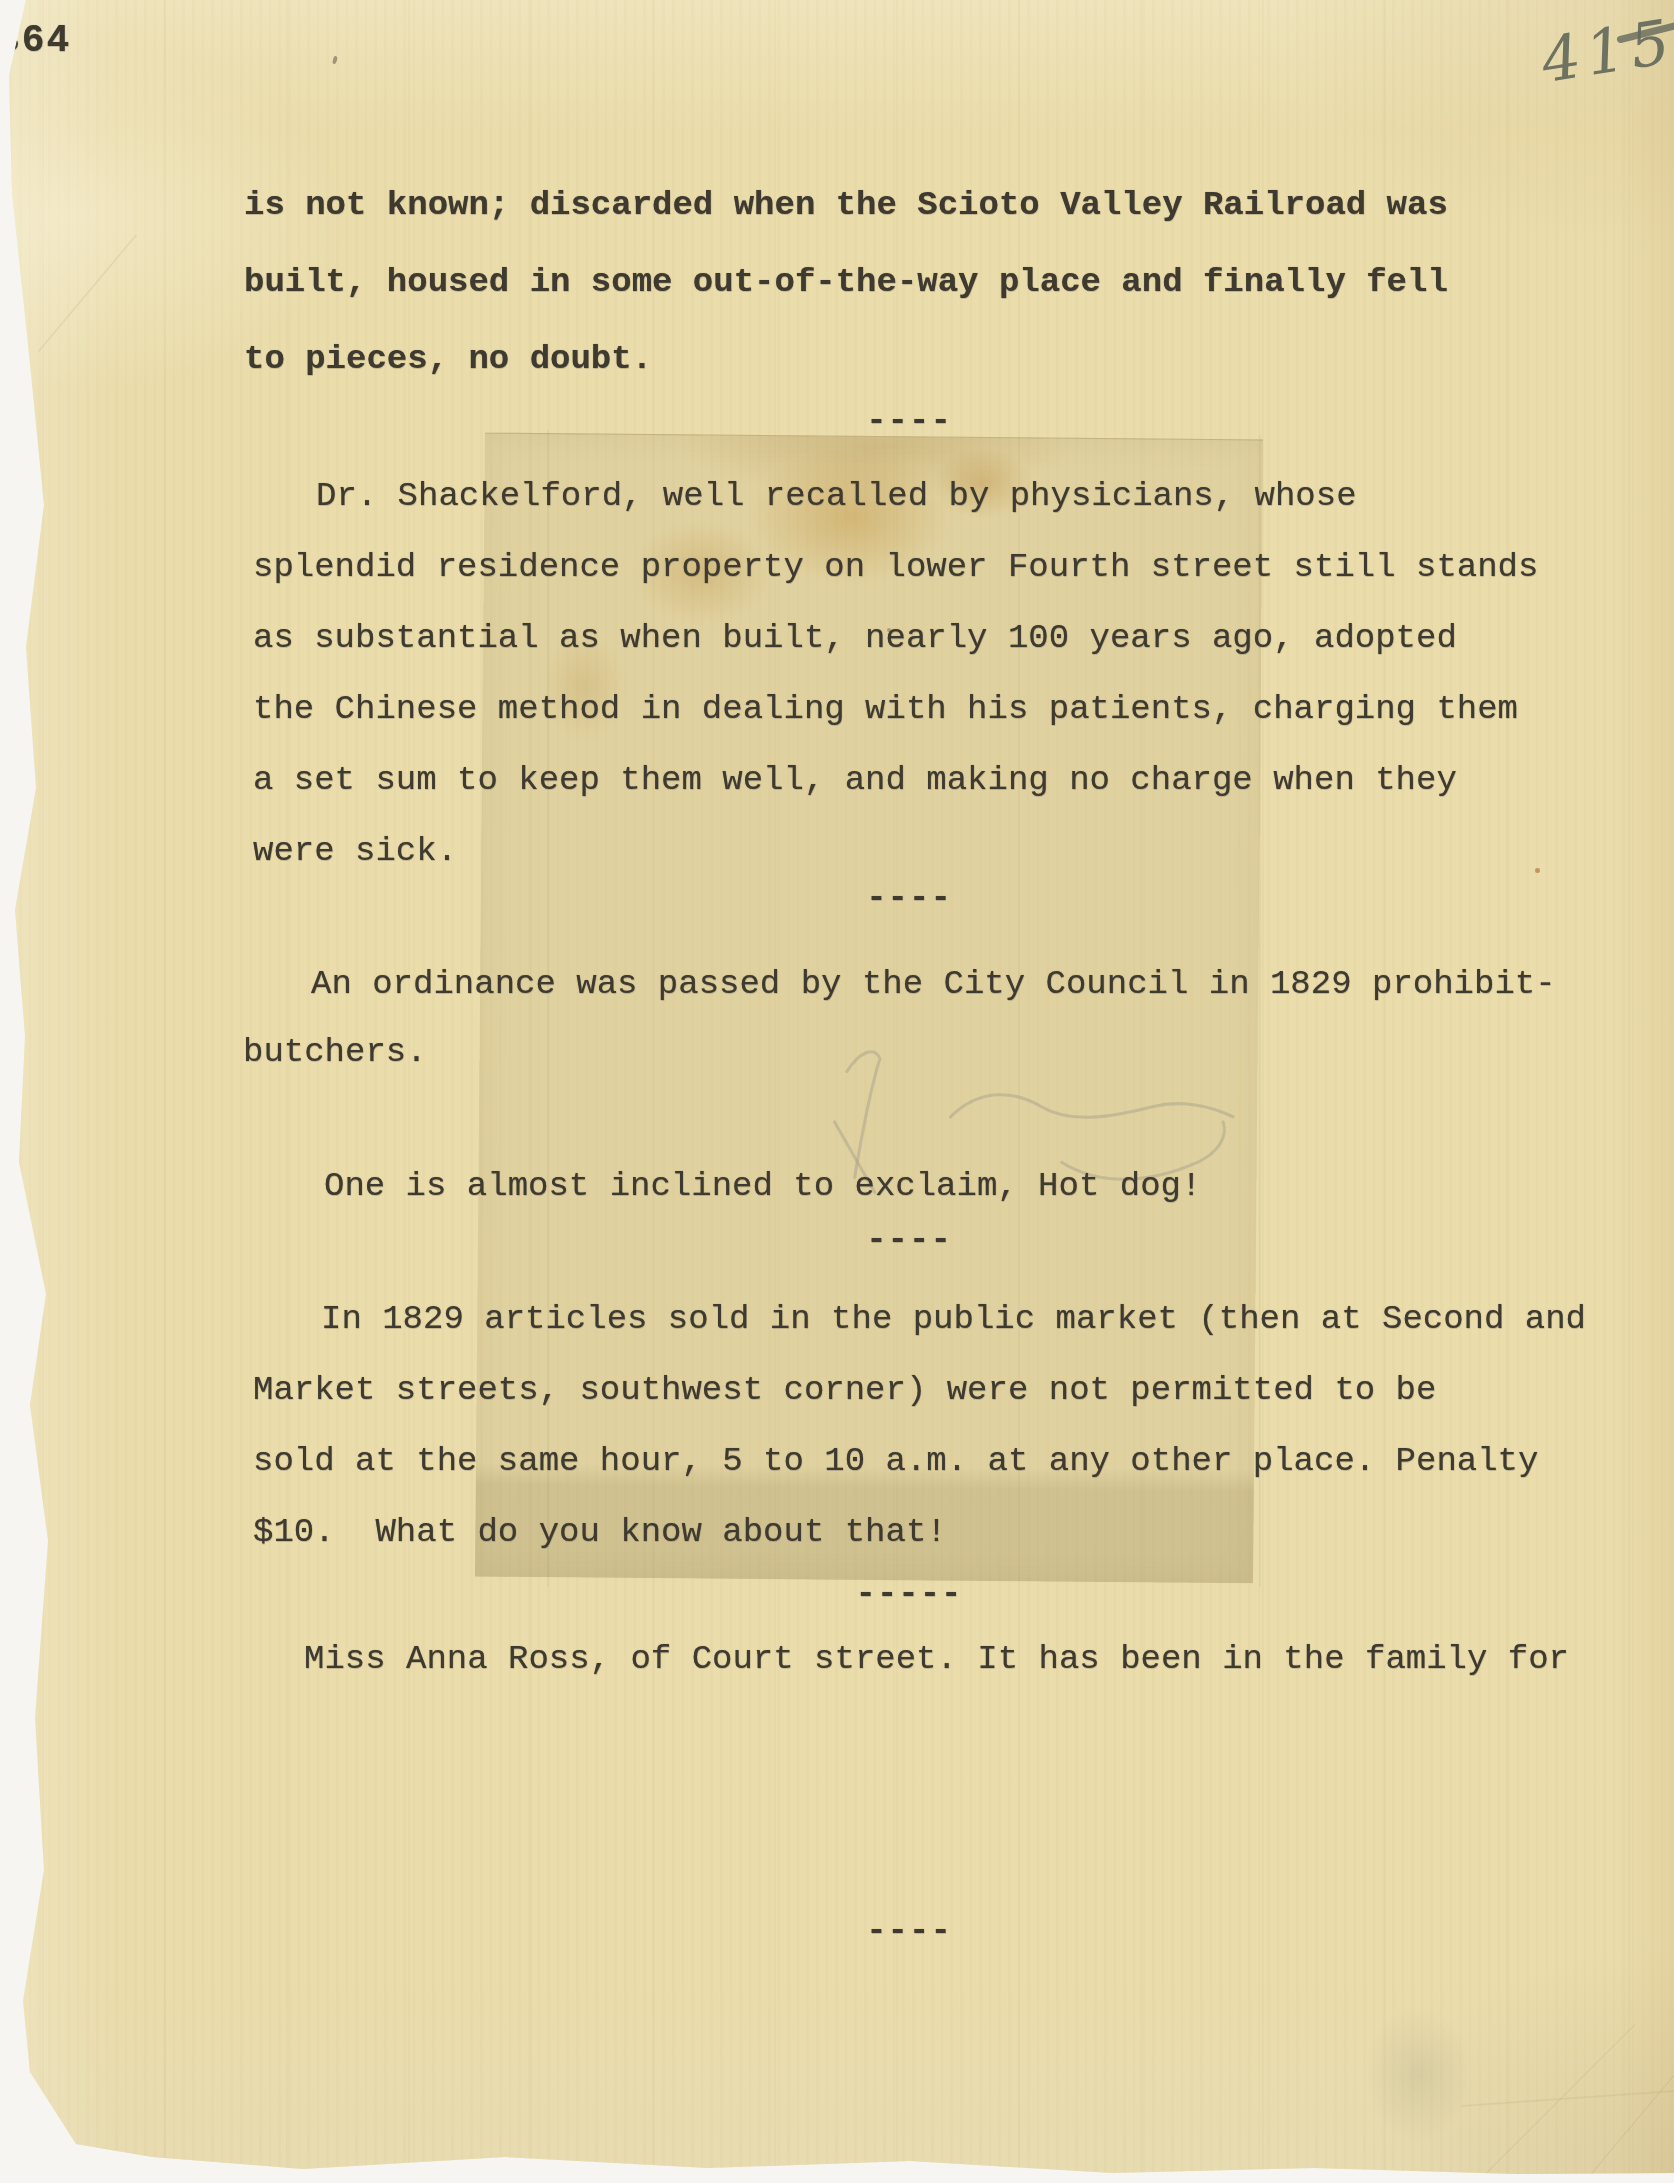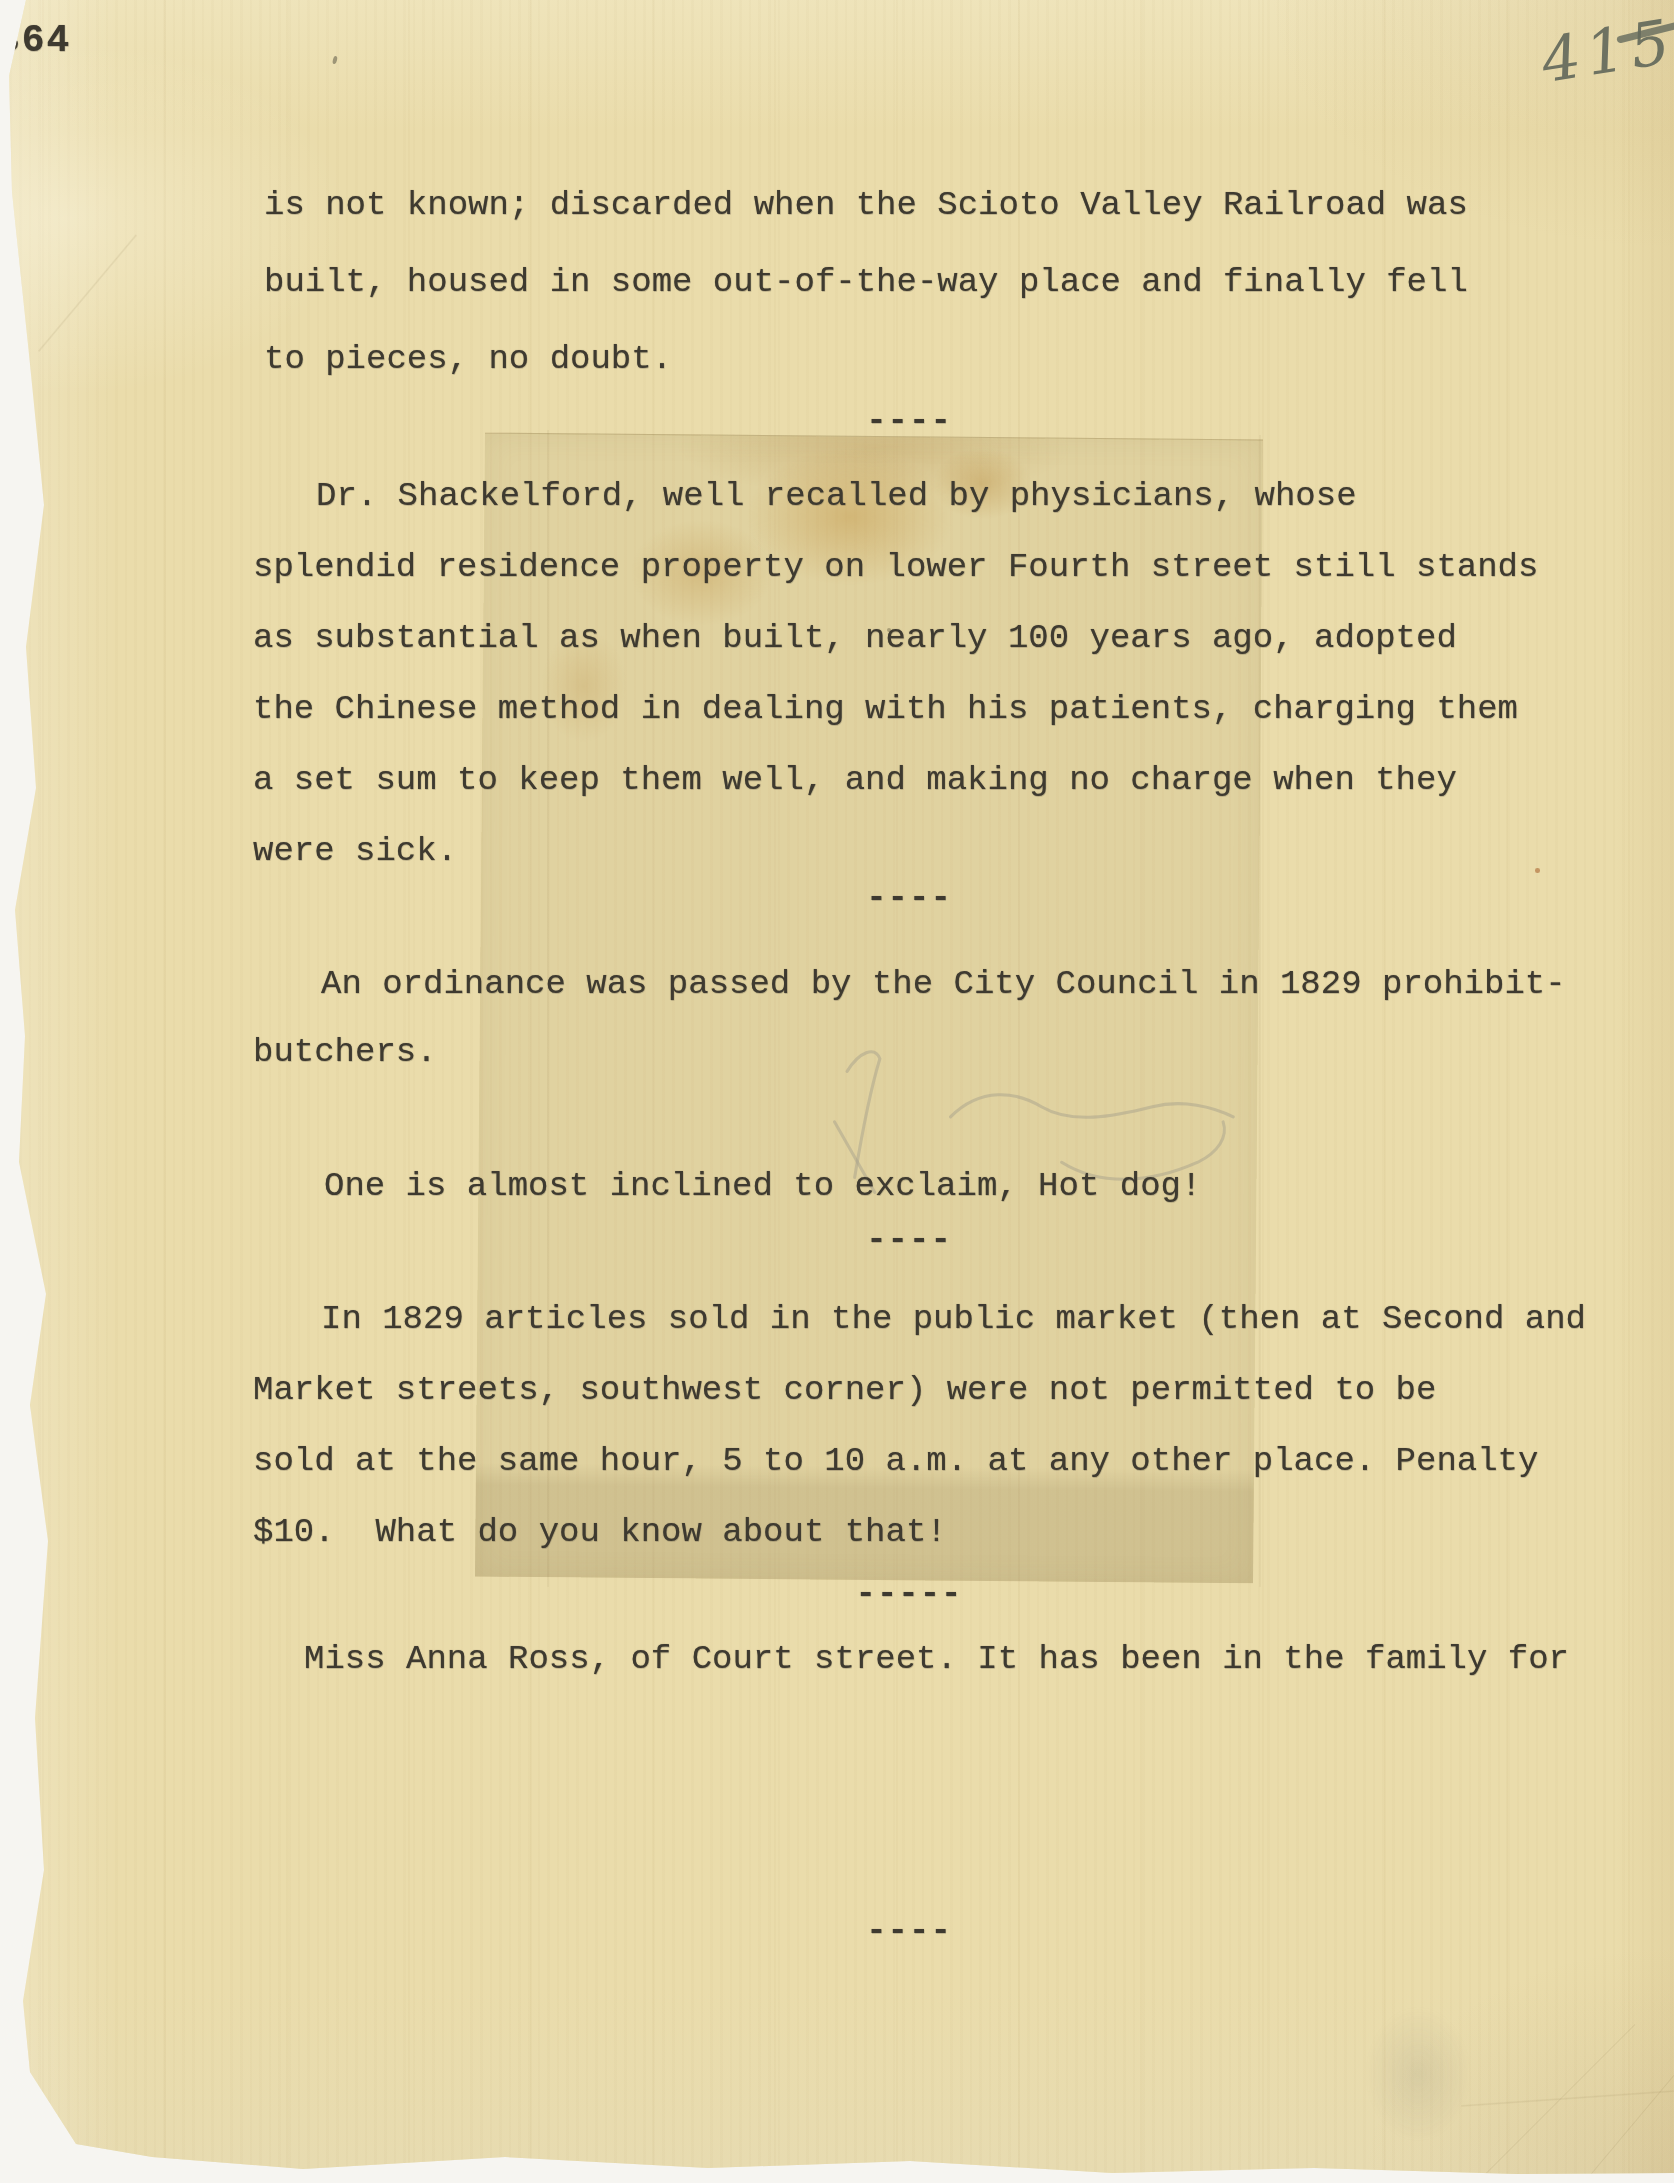--- a/index.html
+++ b/index.html
@@ -104,38 +104,38 @@
     <path d="M95 80 C 120 40, 150 30, 160 55 C 140 120, 125 200, 110 290"></path>
     <path d="M70 180 L 150 320"></path>
     <path d="M300 170 C 360 110, 430 120, 480 150 C 540 185, 620 170, 700 150 C 760 135, 820 150, 860 170"></path>
     <path d="M520 260 C 600 310, 700 300, 790 260 C 830 240, 850 210, 840 180"></path>
   </svg>
 
   <div class="pagenum">364</div>
   <div class="hwnum">415</div>
   <div class="hwflourish"></div>
 
-  <div class="para typed" style="left:264px;top:167px;--lh:77px;">
+  <div class="para typed" style="left:244px;top:167px;font-weight:bold;--lh:77px;">
       <div class="tline">is not known; discarded when the Scioto Valley Railroad was</div>
       <div class="tline">built, housed in some out-of-the-way place and finally fell</div>
       <div class="tline">to pieces, no doubt.</div>
     </div>
   <div class="sep" style="top:399px;">----</div>
 
   <div class="para typed" style="left:253px;top:461px;--lh:71px;--ind:63px;">
       <div class="tline">Dr. Shackelford, well recalled by physicians, whose</div>
       <div class="tline">splendid residence property on lower Fourth street still stands</div>
       <div class="tline">as substantial as when built, nearly 100 years ago, adopted</div>
       <div class="tline">the Chinese method in dealing with his patients, charging them</div>
       <div class="tline">a set sum to keep them well, and making no charge when they</div>
       <div class="tline">were sick.</div>
     </div>
   <div class="sep" style="top:876px;">----</div>
 
-  <div class="para typed" style="left:253px;top:950px;--lh:68px;--ind:68px;">
+  <div class="para typed" style="left:243px;top:950px;--lh:68px;--ind:68px;">
       <div class="tline">An ordinance was passed by the City Council in 1829 prohibit-</div>
       <div class="tline">butchers.</div>
     </div>
   <div class="para typed" style="left:253px;top:1158px;--lh:56px;--ind:71px;">
       <div class="tline">One is almost inclined to exclaim, Hot dog!</div>
     </div>
   <div class="sep" style="top:1218px;">----</div>
 
   <div class="para typed" style="left:253px;top:1284px;--lh:71px;--ind:68px;">
       <div class="tline">In 1829 articles sold in the public market (then at Second and</div>

